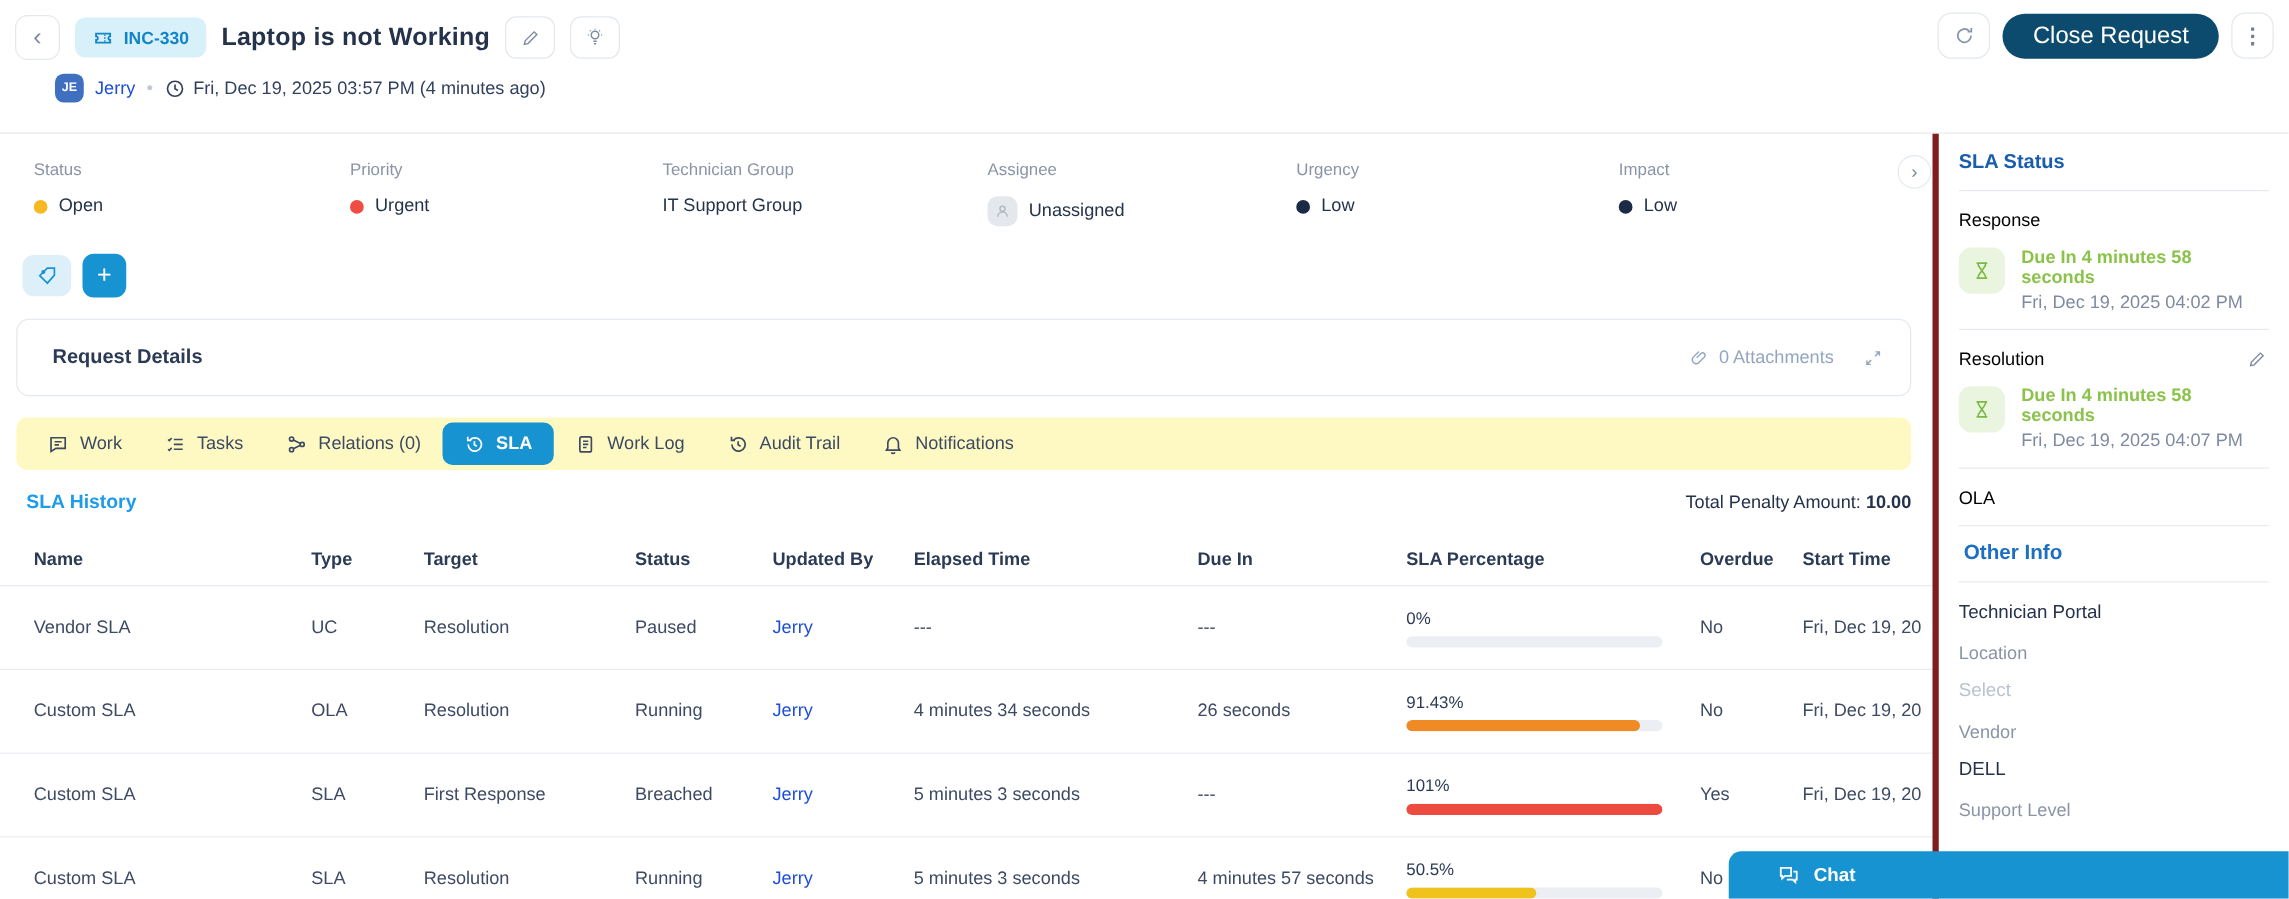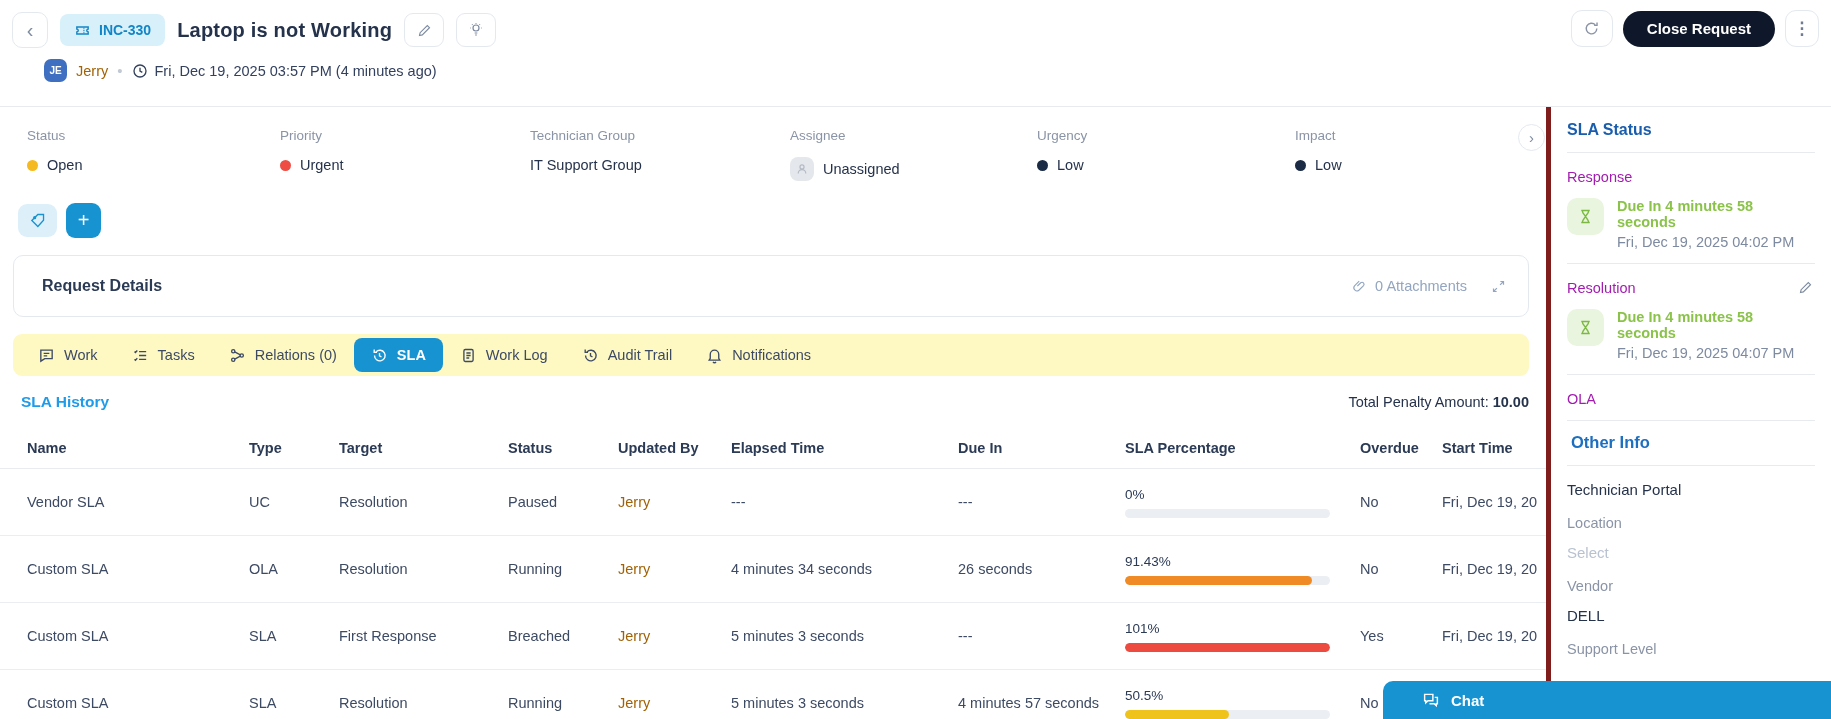--- a/index.html
+++ b/index.html
@@ -12,27 +12,27 @@
   .hdr-row1 { display:flex; align-items:center; gap:12px; padding:12px 0 0 12px; }
   .icon-btn { display:inline-flex; align-items:center; justify-content:center;
     background:#fff; border:1px solid #e4e9ef; border-radius:10px; color:#7d8aa0; cursor:pointer; }
   .back-btn { width:36px; height:36px; font-size:20px; }
   .ticket-badge { display:inline-flex; align-items:center; gap:8px; height:32px; padding:0 14px;
     background:#d8f0fa; color:#1285c6; border-radius:8px; font-weight:bold; font-size:14px; }
   .page-title { font-size:20px; font-weight:bold; color:#25324b; letter-spacing:.2px; }
   .small-tool { width:40px; height:34px; border-radius:9px; }
   .hdr-right { position:absolute; top:10px; right:12px; display:flex; align-items:center; gap:10px; }
   .refresh-btn { width:42px; height:37px; border-radius:11px; color:#8a94a6; }
-  .primary-btn { height:36px; padding:0 24px; background:#0f172a; color:#fff; border:none;
-    border-radius:18px; font-size:15px; font-weight:bold; cursor:pointer; font-family:inherit; }
+  .primary-btn { height:36px; padding:0 24px; background:#0c4a6e; color:#fff; border:none;
+    border-radius:18px; font-size:19px; font-weight:normal; cursor:pointer; font-family:inherit; }
   .kebab-btn { width:34px; height:37px; border-radius:11px; font-size:17px; font-weight:bold; color:#6f7c92; }
   .hdr-row2 { display:flex; align-items:center; gap:9px; padding:11px 0 0 44px; font-size:14.5px; }
   .avatar { width:23px; height:23px; border-radius:7px; background:#3f6fc1; color:#fff;
     font-size:10px; font-weight:bold; display:flex; align-items:center; justify-content:center; }
-  .link { color:#a16207; text-decoration:none; cursor:pointer; }
+  .link { color:#1d4ed8; text-decoration:none; cursor:pointer; }
   .dot-sep { color:#c1c9d4; font-size:15px; }
   .created { color:#33415e; display:flex; align-items:center; gap:7px; }
   .clock-ic { color:#33415e; display:inline-flex; }
 
   
   .content { display:flex; height:612px; }
   .main { position:relative; flex:0 0 1546px; overflow:hidden; }
   .side { flex:1; border-left:5px solid #7f1d1d; padding:0 16px; position:relative; overflow:hidden; }
 
   
@@ -85,21 +85,21 @@
   .trow { height:67px; border-bottom:1px solid #eaeef3; font-size:14.5px; color:#3d4a63; }
   .c-pct { display:flex; flex-direction:column; gap:7px; justify-content:center; }
   .pct-label { font-size:13.5px; color:#2b3a55; }
   .bar { width:205px; height:9px; border-radius:5px; background:#ebeef2; overflow:hidden; }
   .fill { height:100%; border-radius:5px; }
   .c-start span { white-space:nowrap; }
 
   
   .s-title { font-size:16px; font-weight:bold; color:#1a5dad; margin-top:14px; }
   .s-hr { border:none; border-top:1px solid #e7ebf0; margin-top:13px; }
-  .s-label { font-size:14.5px; color:#a21caf; margin-top:16px; position:relative; }
+  .s-label { font-size:14.5px; color:#000000; margin-top:16px; position:relative; }
   .s-edit { position:absolute; right:2px; top:0; color:#7d8aa0; cursor:pointer; }
   .s-block { display:flex; gap:13px; margin-top:13px; align-items:flex-start; }
   .hour-ic { flex:0 0 37px; height:37px; border-radius:10px; background:#e9f5de; color:#7cb943;
     display:flex; align-items:center; justify-content:center; }
   .s-due { font-size:14.5px; font-weight:bold; color:#8bc34a; }
   .s-date { font-size:14.5px; color:#7d8aa0; margin-top:4px; }
   .s-date.dark { color:#25324b; font-weight:bold; }
   .s-section { font-size:16.5px; font-weight:bold; color:#1d6fc0; margin:12px 0 0 4px; }
   .s-item-strong { font-size:15px; color:#25324b; margin-top:15px; }
   .s-item-label { font-size:14.5px; color:#8a94a6; margin-top:17px; }

